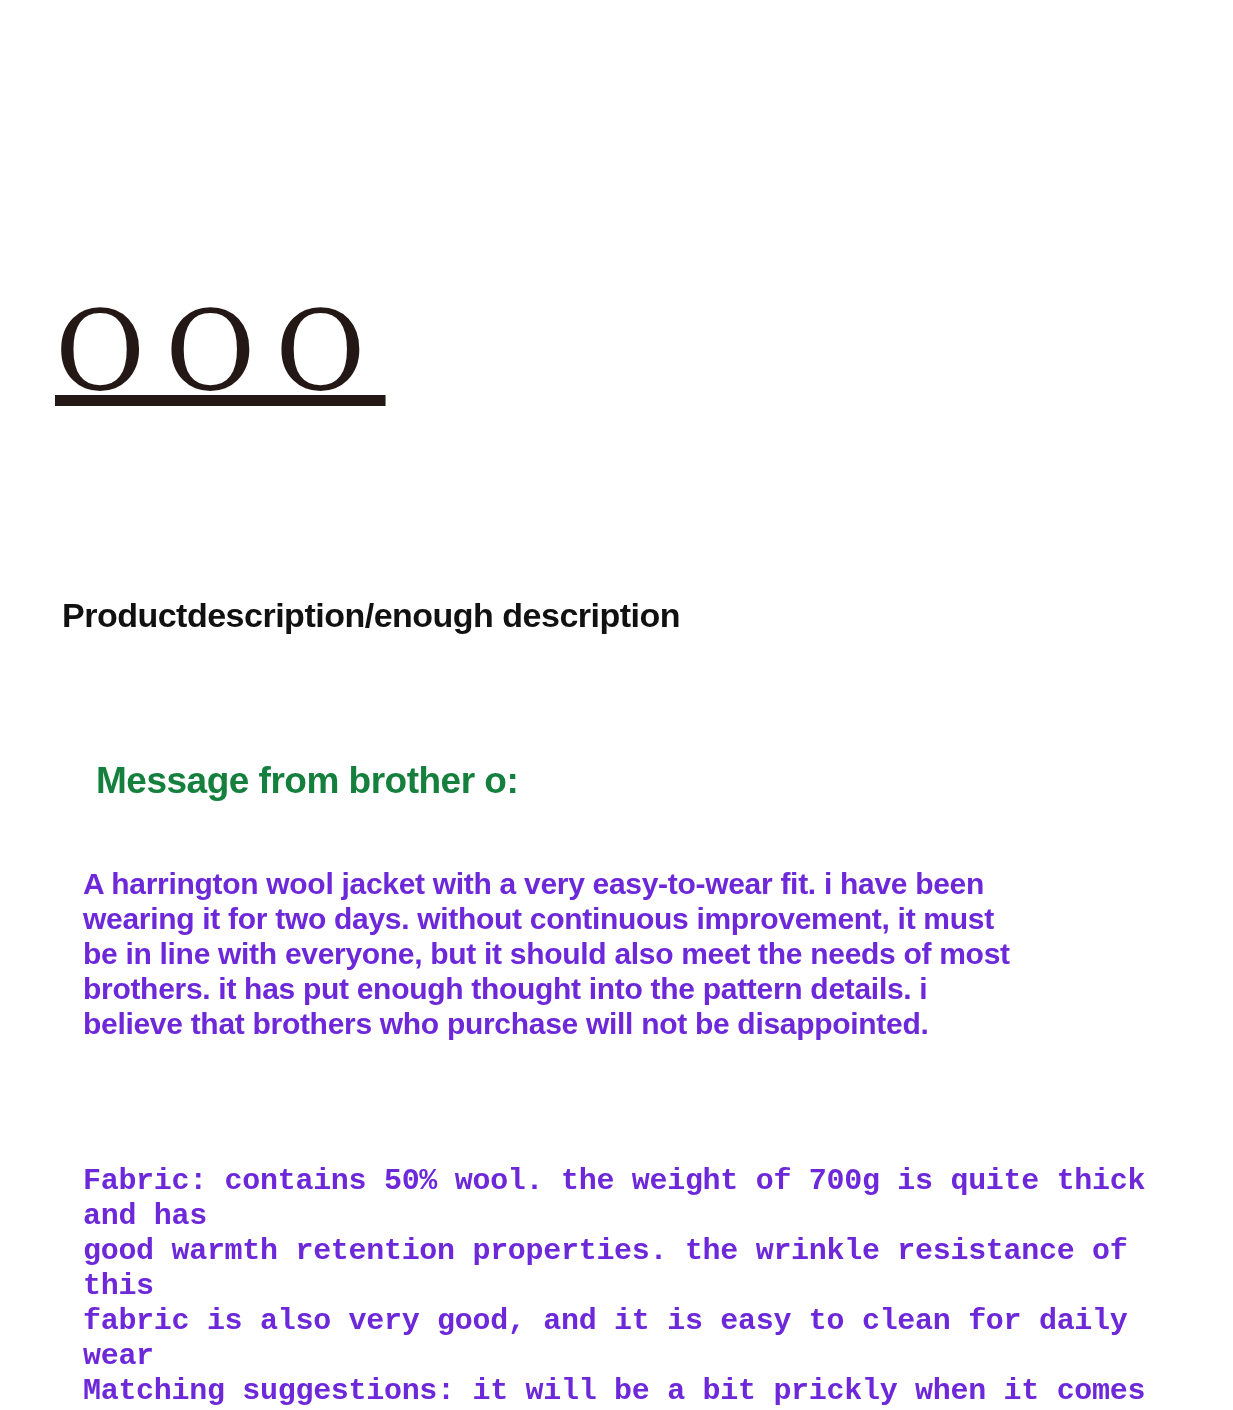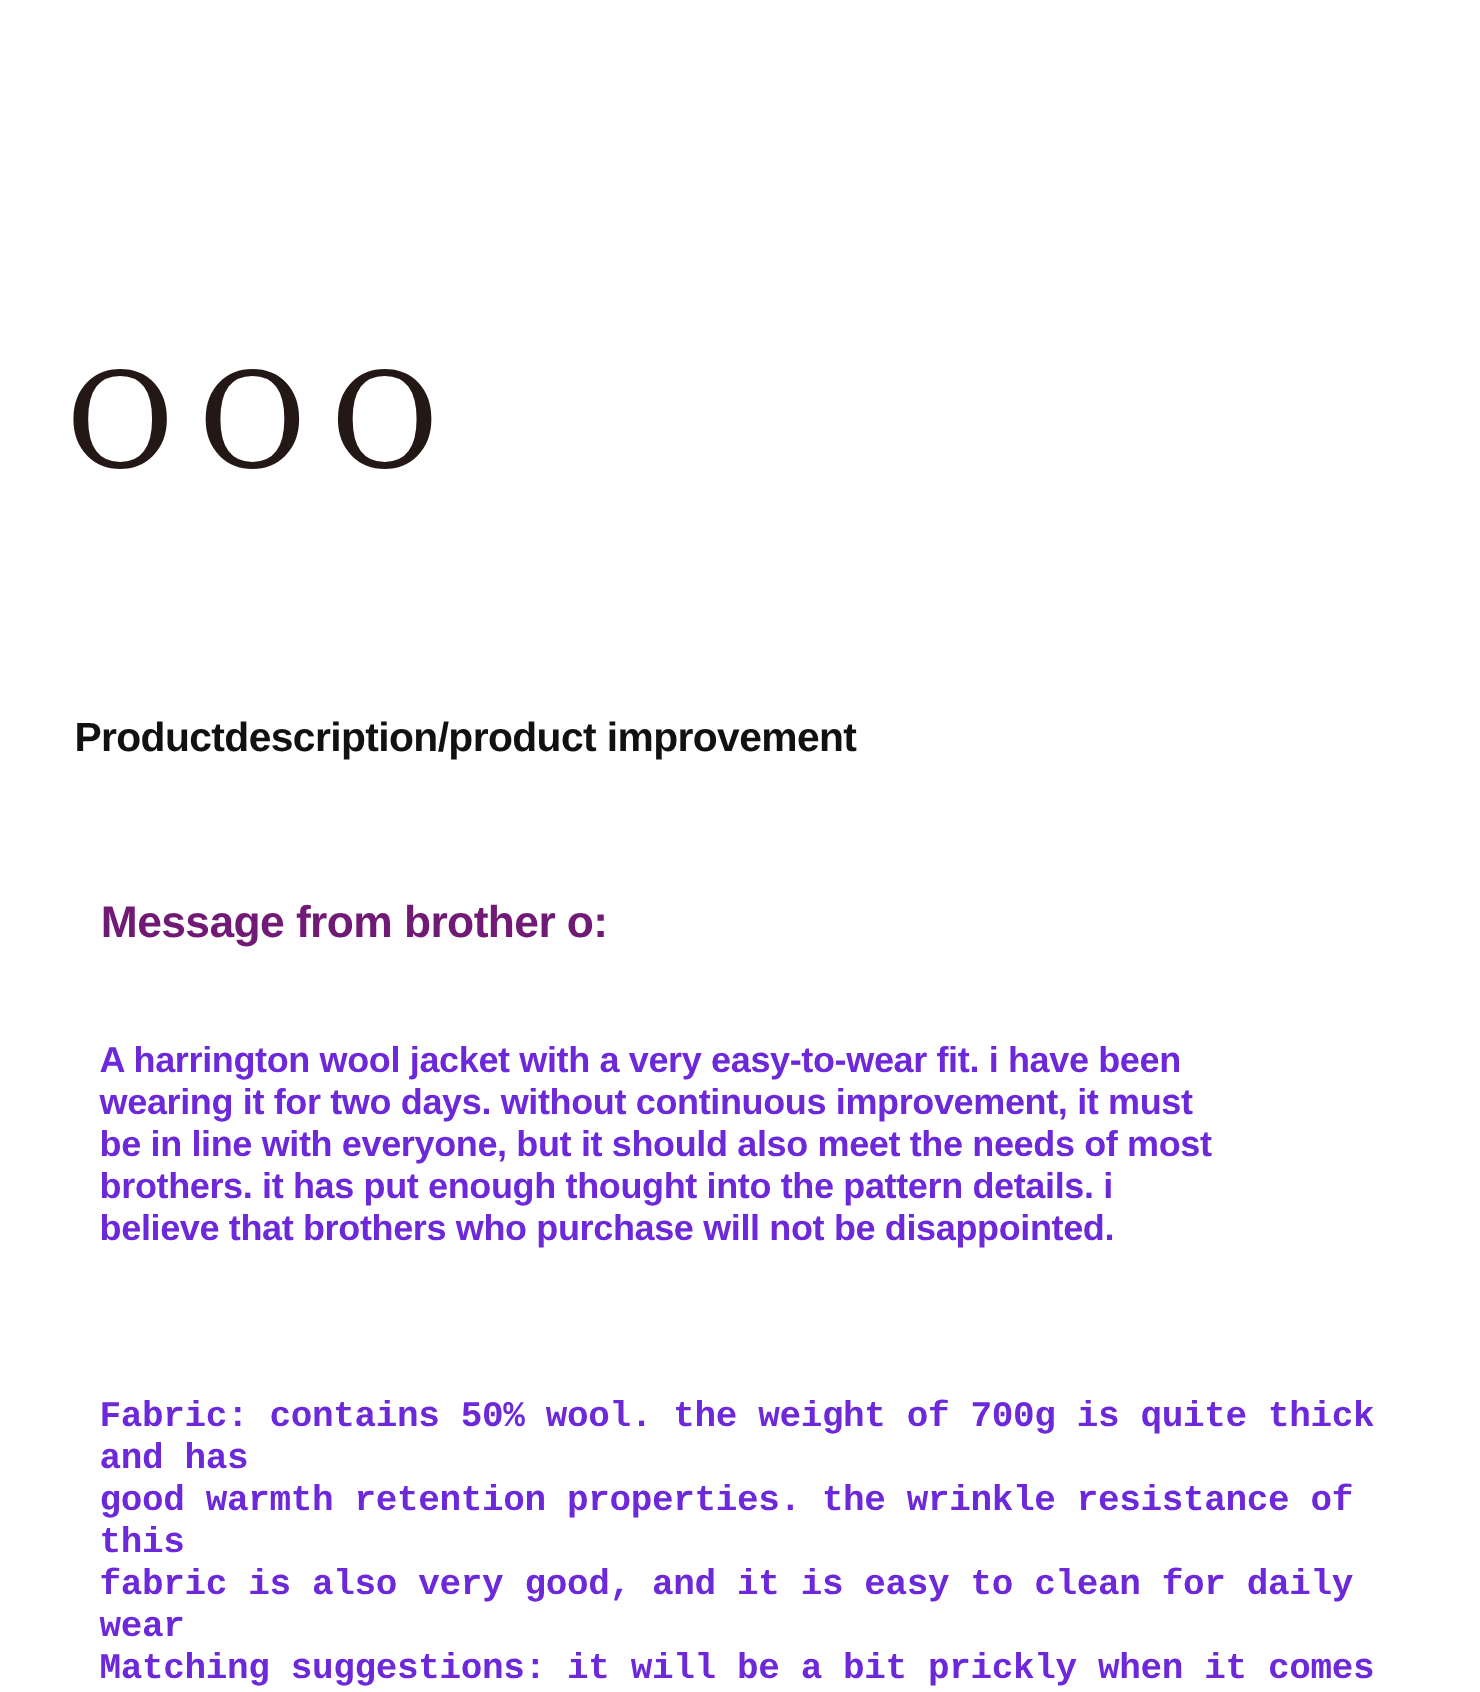--- a/index.html
+++ b/index.html
@@ -19,41 +19,42 @@
     position: absolute;
     left: 55px;
     top: 296px;
     font-family: "DejaVu Serif", serif;
     font-size: 110px;
     line-height: 110px;
     letter-spacing: 20px;
     font-weight: 400;
     color: #231815;
     white-space: nowrap;
+    text-decoration: underline;
   }
   .section-title {
     position: absolute;
     left: 62px;
     top: 596px;
     margin: 0;
     font-size: 34px;
     font-weight: 700;
     letter-spacing: -0.5px;
     color: #111111;
     white-space: nowrap;
   }
   .message-heading {
     position: absolute;
     left: 84px;
     top: 748px;
-    margin: 0;
+    margin: 12px;
     font-size: 37px;
     font-weight: 700;
     letter-spacing: -0.5px;
-    color: #701a75;
+    color: #15803d;
     white-space: nowrap;
   }
   .body-text {
     position: absolute;
     left: 83px;
     width: 1115px;
     margin: 0;
     font-size: 30px;
     font-weight: 700;
     line-height: 35px;
@@ -64,21 +65,21 @@
   .para1 { top: 866px; }
   .para2 { top: 1164px; font-family: Liberation Mono, monospace; }
 </style>
 </head>
 <body>
 
 <div class="canvas">
 
   <div class="logo">OOO</div>
 
-  <h1 class="section-title">Productdescription/product improvement</h1>
+  <h1 class="section-title">Productdescription/enough description</h1>
 
   <section>
     <h2 class="message-heading">Message from brother o:</h2>
 
     <p class="body-text para1">A harrington wool jacket with a very easy-to-wear fit. i have been
 wearing it for two days. without continuous improvement, it must
 be in line with everyone, but it should also meet the needs of most
 brothers. it has put enough thought into the pattern details. i
 believe that brothers who purchase will not be disappointed.</p>
 

